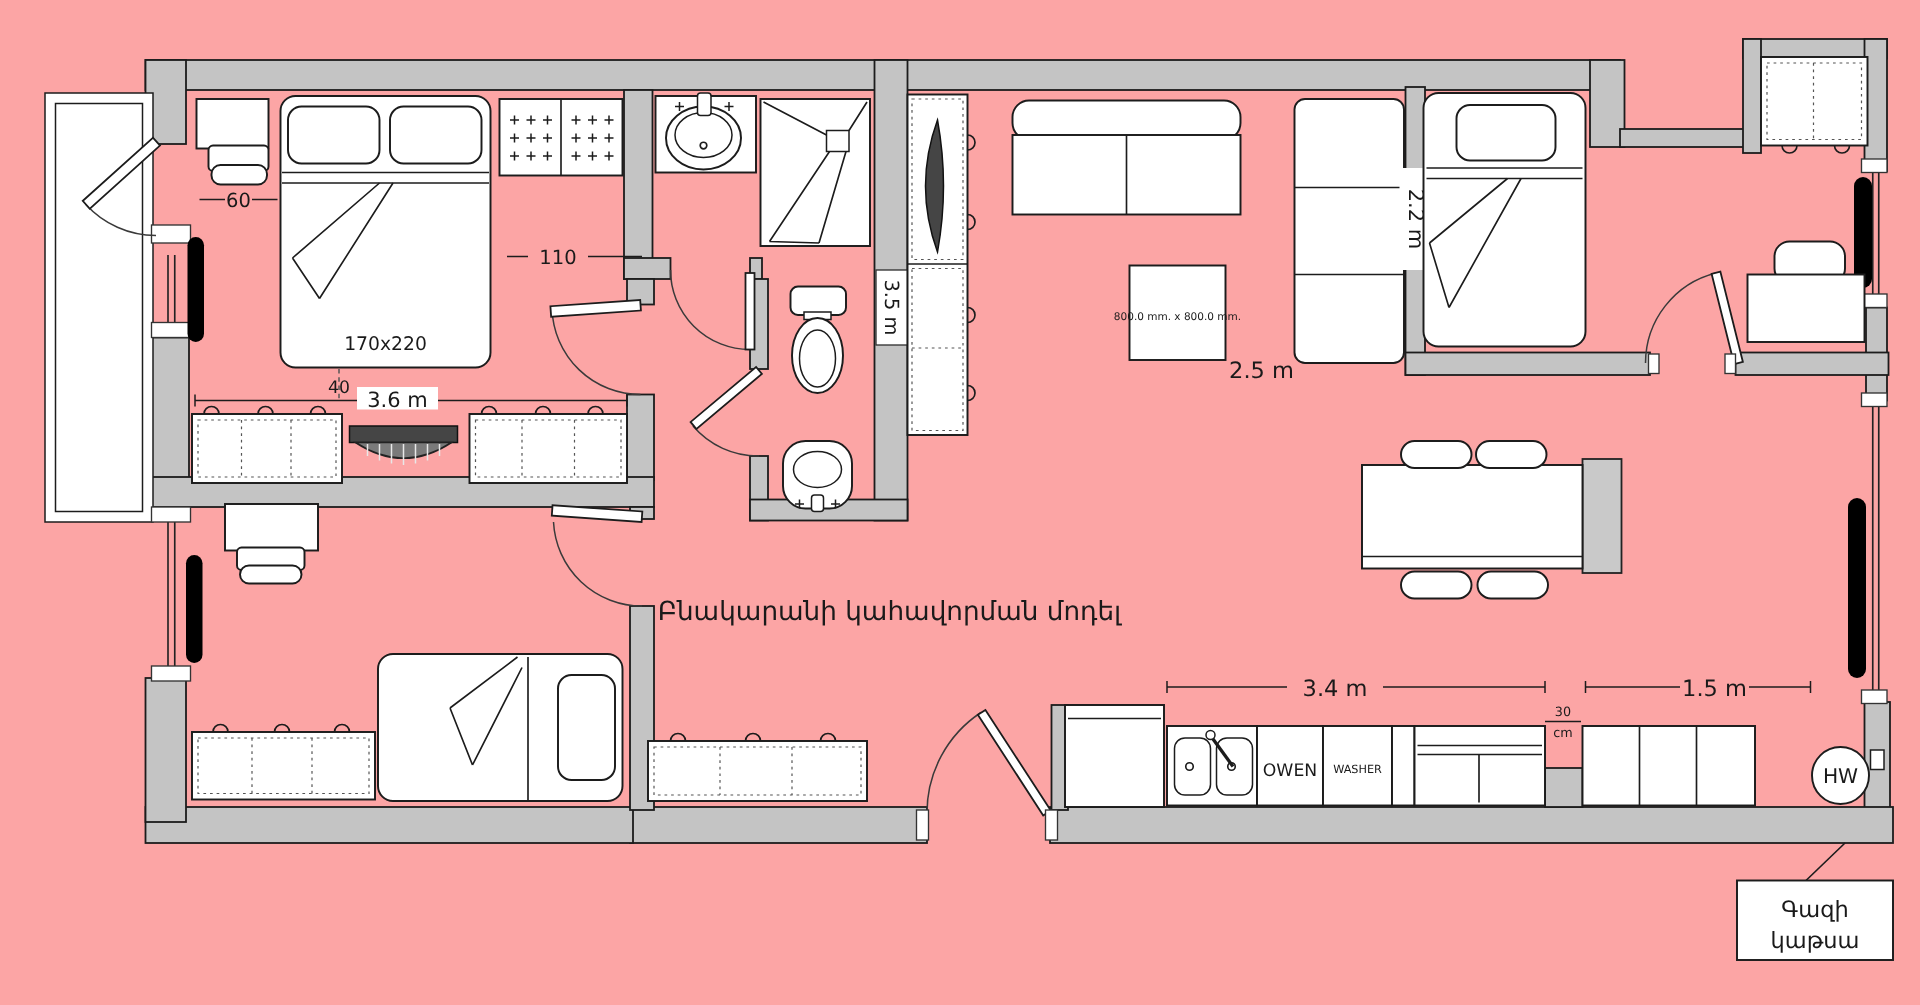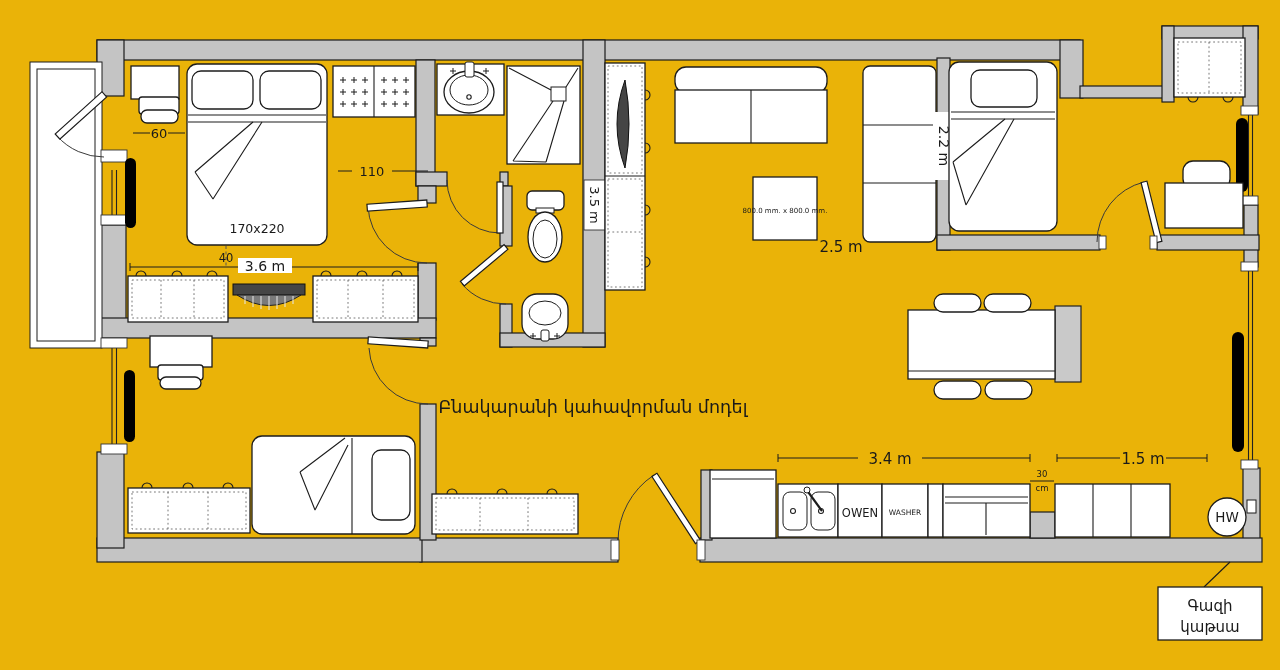--- a/index.html
+++ b/index.html
@@ -1,16 +1,16 @@
 <!DOCTYPE html>
 <html><head>
 <meta charset="utf-8">
 <style>
   html,body{margin:0;padding:0;background:#fff;}
-  .stage{width:1280px;height:670px;position:relative;background:#eab308;overflow:hidden;}
+  .stage{width:1280px;height:670px;position:relative;background:#fca5a5;overflow:hidden;}
   .wall{fill:#c4c4c4;stroke:#1c1c1c;stroke-width:1.2;}
   .bench{fill:#c9c9c9;stroke:#222;stroke-width:1.2;}
   .fw{fill:#ffffff;stroke:#1c1c1c;stroke-width:1.3;}
   .fwt{fill:#ffffff;stroke:#1c1c1c;stroke-width:1;}
   .ln{fill:none;stroke:#1c1c1c;stroke-width:1.1;}
   .dim{fill:none;stroke:#1c1c1c;stroke-width:1;}
   .dash{fill:none;stroke:#555;stroke-width:0.8;stroke-dasharray:1.8 2.6;}
   .vdash{fill:none;stroke:#555;stroke-width:1;stroke-dasharray:3 2.5;}
   .rad{fill:#000;}
   .leaf{fill:#fff;stroke:#1c1c1c;stroke-width:1.2;}

